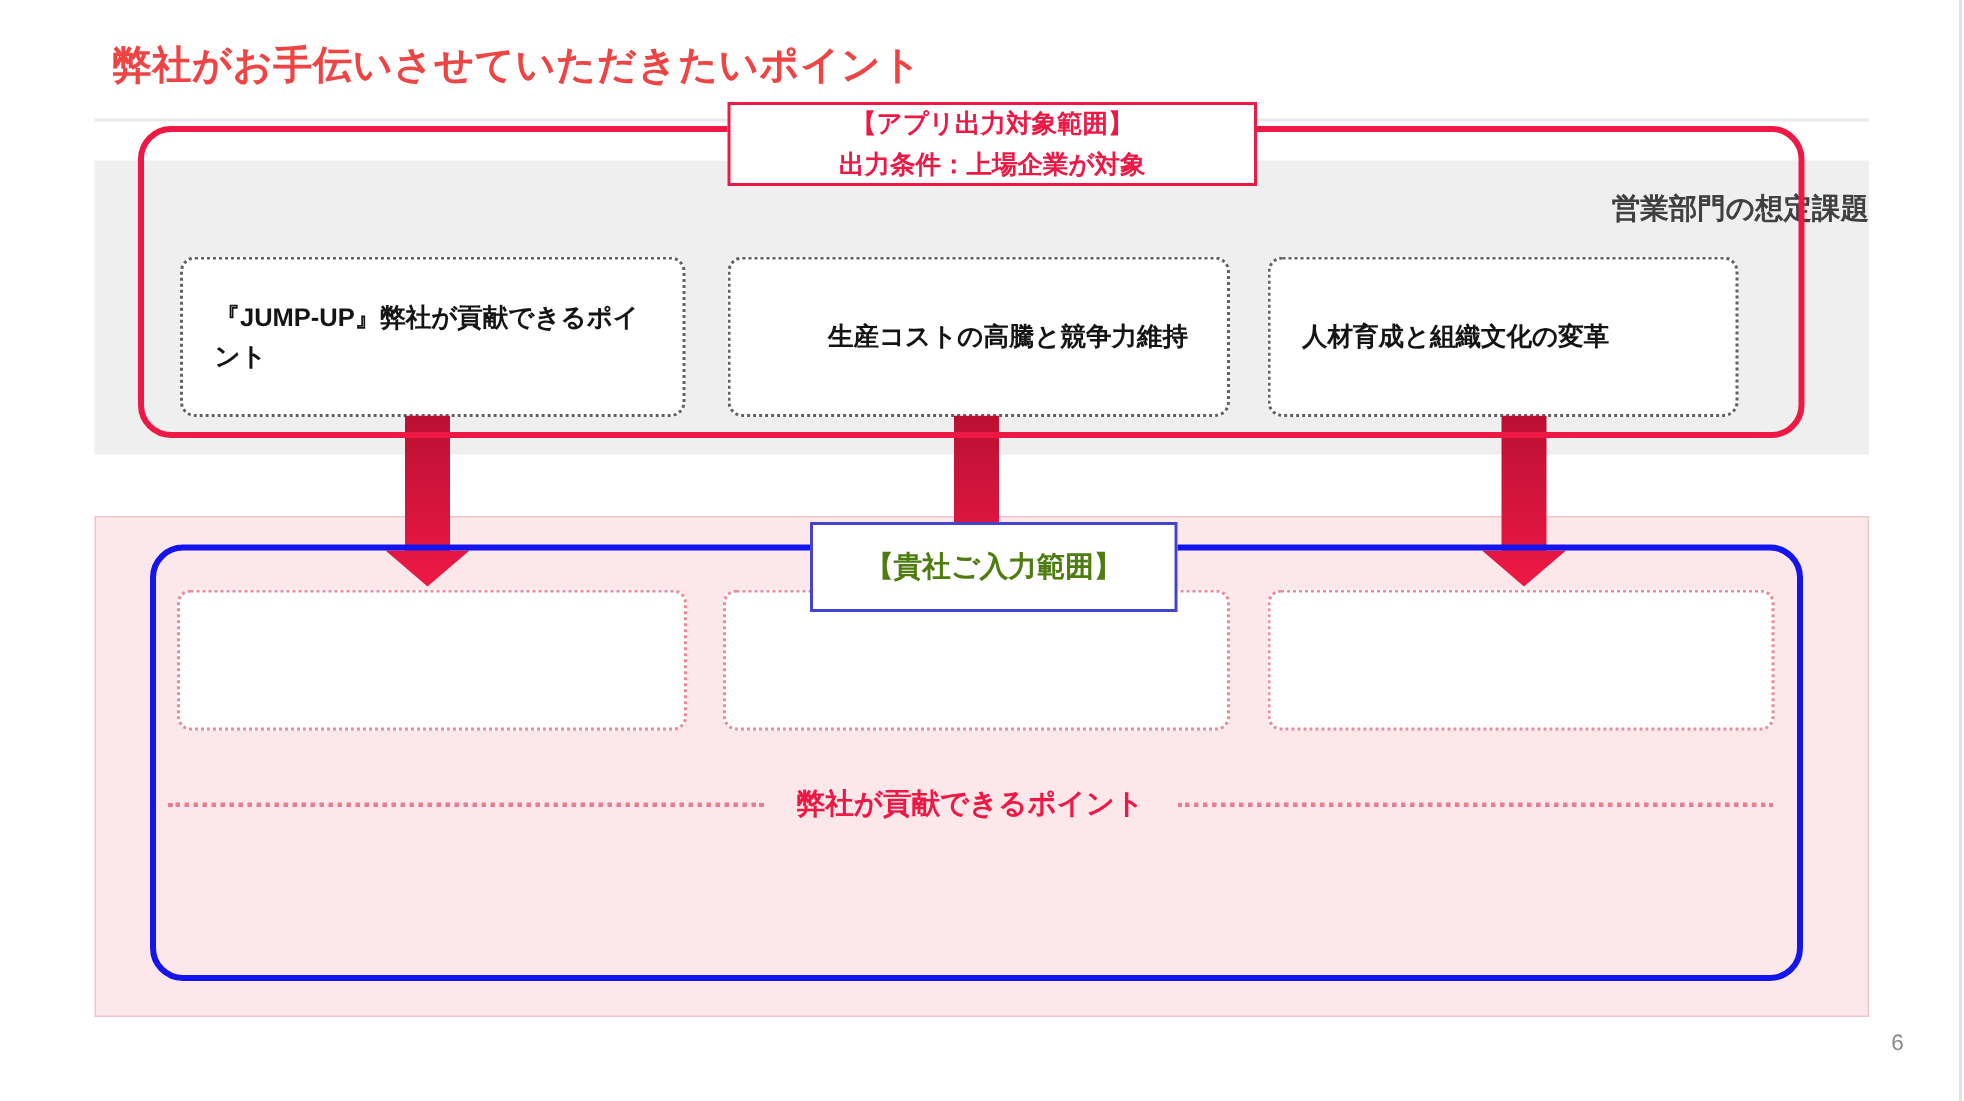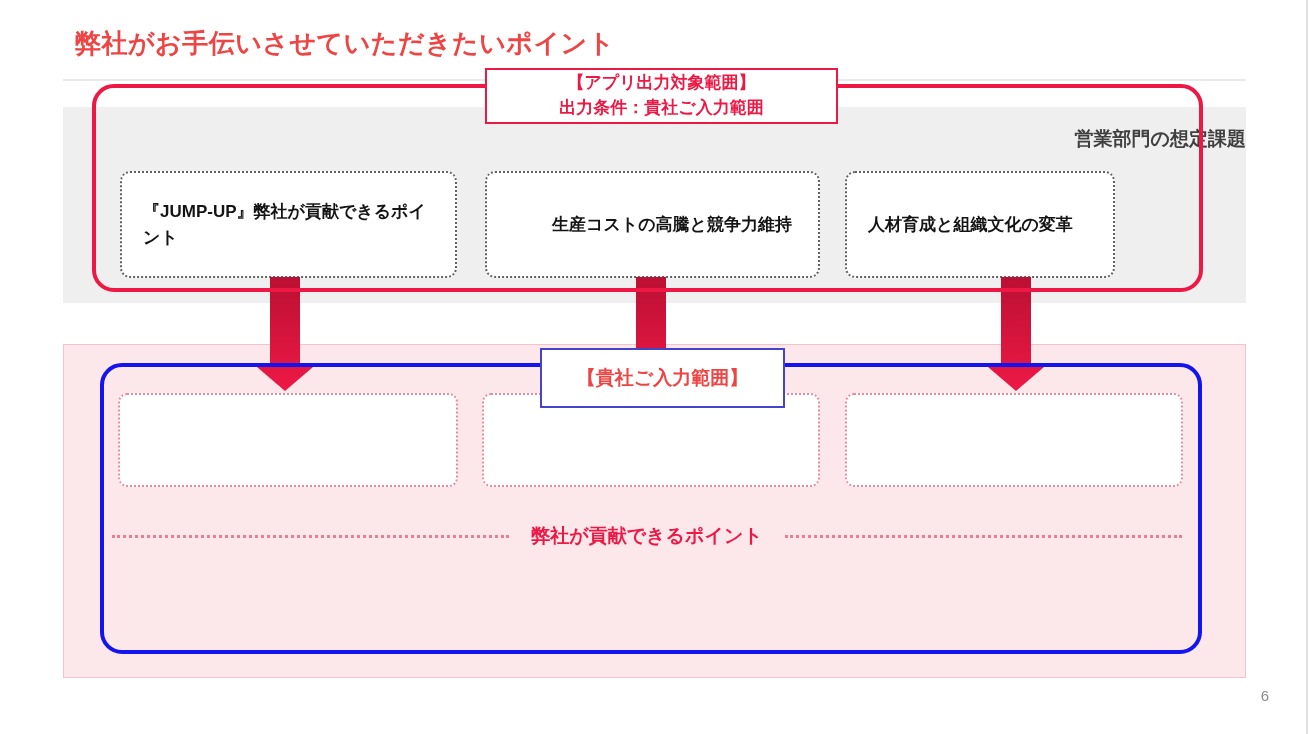--- a/index.html
+++ b/index.html
@@ -13,38 +13,38 @@
 
   
   .gray-band{position:absolute;left:63px;top:107px;width:1183px;height:196px;background:#efefef;z-index:1;}
   .band-heading{position:absolute;left:63px;top:126px;width:1183px;text-align:right;font-size:19px;font-weight:700;color:#404040;z-index:3;}
 
   
   .issue-card{position:absolute;top:171px;height:107px;background:#ffffff;border:2px dotted #616161;border-radius:10px;box-sizing:border-box;display:flex;align-items:center;z-index:2;}
   .issue-card .card-text{padding:0 16px 0 21px;font-size:17px;font-weight:700;color:#141414;line-height:1.5;}
   .issue-card.c1{left:120px;width:337px;}
   .issue-card.c2{left:485px;width:335px;padding-left:44px;}
-  .issue-card.c3{left:845px;width:270px;}
+  .issue-card.c3{left:845px;width:314px;}
 
   
   .red-outline{position:absolute;left:92px;top:84px;width:1111px;height:208px;border:4px solid #ee1845;border-radius:22px;box-sizing:border-box;background:transparent;z-index:4;}
-  .red-scope-label{position:absolute;left:485px;top:68px;width:353px;height:56px;background:#ffffff;border:2px solid #ee1845;box-sizing:border-box;display:flex;flex-direction:column;justify-content:flex-start;text-align:center;z-index:5;}
+  .red-scope-label{position:absolute;left:485px;top:68px;width:353px;height:56px;background:#ffffff;border:2px solid #ee1845;box-sizing:border-box;display:flex;flex-direction:column;justify-content:space-between;text-align:center;z-index:5;}
   .red-scope-label div{font-size:17px;font-weight:700;color:#ee1845;line-height:25px;}
 
   
   .arrow{position:absolute;top:277px;z-index:3;}
   .arrow.a1{left:257px;}
   .arrow.a2{left:623px;}
   .arrow.a3{left:988px;}
 
   
   .pink-band{position:absolute;left:63px;top:344px;width:1183px;height:334px;background:#fce8eb;border:1px solid #f5c3cd;box-sizing:border-box;z-index:1;}
   .blue-outline{position:absolute;left:100px;top:363px;width:1102px;height:291px;border:4px solid #1414ef;border-radius:22px;box-sizing:border-box;z-index:4;}
   .blue-scope-label{position:absolute;left:540px;top:348px;width:245px;height:60px;background:#ffffff;border:2px solid #4343cc;box-sizing:border-box;display:flex;align-items:center;justify-content:center;z-index:5;}
-  .blue-scope-label span{font-size:19px;font-weight:700;color:#ef4444;}
+  .blue-scope-label span{font-size:19px;font-weight:700;color:#4d7c0f;}
 
   
   .input-card{position:absolute;top:393px;height:94px;background:#ffffff;border:2px dotted #f0889c;border-radius:9px;box-sizing:border-box;z-index:2;}
   .input-card.p1{left:118px;width:340px;}
   .input-card.p2{left:482px;width:338px;}
   .input-card.p3{left:845px;width:338px;}
 
   
   .contrib-row{position:absolute;left:112px;top:521px;width:1070px;height:30px;display:flex;align-items:center;gap:22px;z-index:3;}
   .contrib-row .dotline{flex:1;height:0;border-top:3px dotted #e97e92;}
@@ -89,21 +89,21 @@
   <svg class="arrow a2" width="56" height="114" viewBox="0 0 56 114">
     <polygon points="13,0 43,0 43,90 56,90 28,114 0,90 13,90" fill="url(#arrowGrad)"></polygon>
   </svg>
   <svg class="arrow a3" width="56" height="114" viewBox="0 0 56 114">
     <polygon points="13,0 43,0 43,90 56,90 28,114 0,90 13,90" fill="url(#arrowGrad)"></polygon>
   </svg>
 
   <div class="red-outline"></div>
   <div class="red-scope-label">
     <div>【アプリ出力対象範囲】</div>
-    <div>出力条件：貴社ご入力範囲</div>
+    <div>出力条件：上場企業が対象</div>
   </div>
 
   <div class="pink-band"></div>
   <div class="blue-outline"></div>
   <div class="blue-scope-label">
     <span>【貴社ご入力範囲】</span>
   </div>
 
   <div class="input-card p1"></div>
   <div class="input-card p2"></div>

